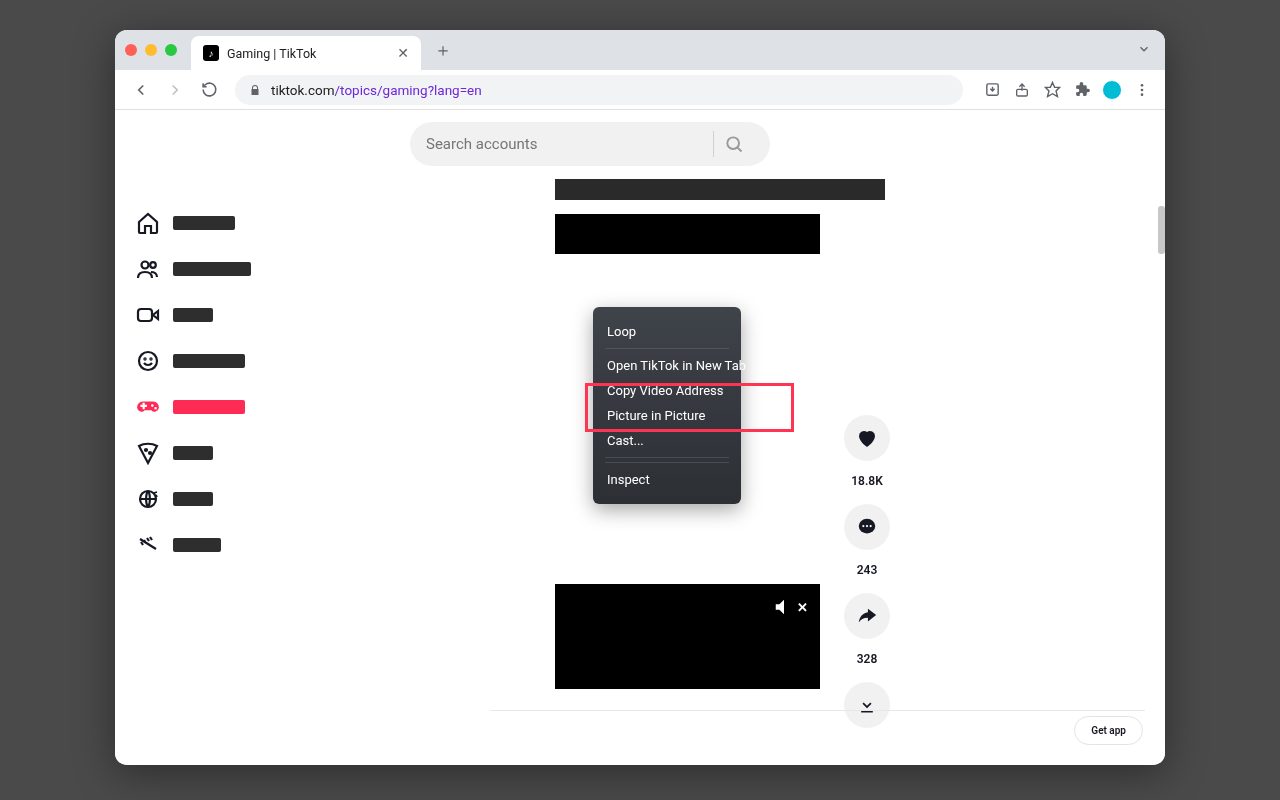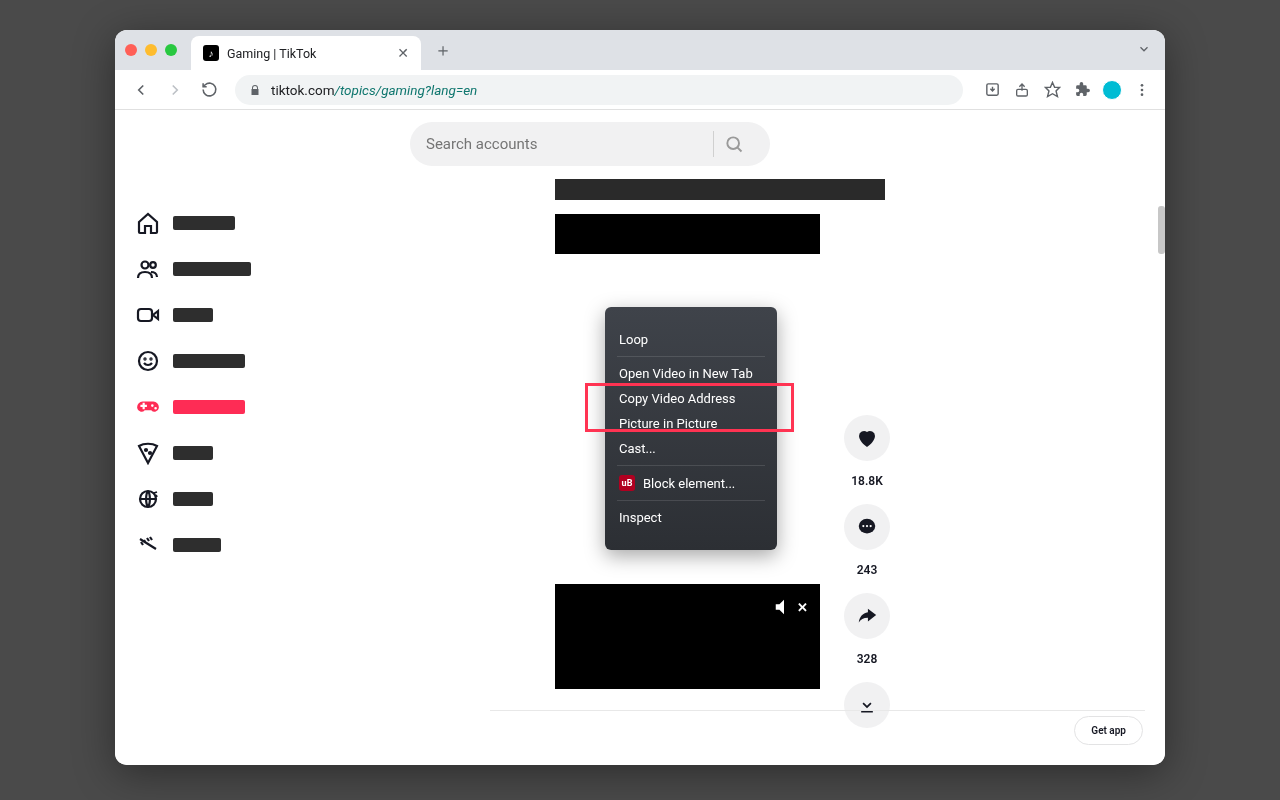--- a/index.html
+++ b/index.html
@@ -87,21 +87,21 @@
     display: flex;
     align-items: center;
     padding: 0 14px;
     font-size: 13.5px;
     color: #202124;
     gap: 10px;
     margin: 0 6px;
   }
   .address-bar .lock { color:#5f6368; font-size:12px;}
   .url-host { color:#202124; }
-  .url-path { color:#0f766e;font-style:italic; }
+  .url-path { color:#6d28d9; }
   .toolbar-right { display:flex; align-items:center; gap:8px; margin-left:6px;}
   .toolbar-right .icon { width:22px; height:22px; display:flex; align-items:center; justify-content:center; color:#5f6368; font-size:16px; cursor:pointer;}
   .ext-icon {
     width:20px; height:20px; border-radius:50%; background:#00bcd4; border:1px solid #fff;
   }
   .content-area {
     flex: 1;
     background: #fff;
     position: relative;
     overflow: hidden;
@@ -172,26 +172,26 @@
     display:flex; flex-direction:column; align-items:center; gap:6px;
   }
   .action-btn {
     width: 46px; height: 46px; border-radius: 50%; background:#f1f1f2;
     display:flex; align-items:center; justify-content:center; color:#161823;
     cursor:pointer;
   }
   .action-count { font-size:12px; color:#161823; font-weight:600; margin-bottom:10px;margin-top:7px;}
   .context-menu {
     position: absolute;
-    left: 490px;
+    left: 478px;
     top: 197px;
-    width: 172px;
+    width: 148px;
     background: linear-gradient(180deg, #3f434a 0%, #2c2f34 100%);
     border-radius: 6px;
-    padding: 20px 0;
+    padding: 12px 0;
     font-size: 13px;
     color: #fff;
     box-shadow: 0 6px 20px rgba(0,0,0,0.35);
   }
   .cm-item {
     padding: 5px 14px;
     cursor: pointer;
     white-space: nowrap;
     display:flex; align-items:center; gap:8px;
   }
@@ -461,36 +461,32 @@
           </svg>
       </div>
     </div>
 
     <div class="context-menu" id="ctxmenu">
         <div class="cm-item">
           <span>Loop</span>
         </div>
         <div class="cm-sep"></div>
         <div class="cm-item">
-          <span>Open Video in New Tab</span>
+          <span>Open TikTok in New Tab</span>
         </div>
         <div class="cm-item">
           <span>Copy Video Address</span>
         </div>
         <div class="cm-item">
           <span>Picture in Picture</span>
         </div>
         <div class="cm-item">
           <span>Cast...</span>
         </div>
         <div class="cm-sep"></div>
-        <div class="cm-item">
-          <div class="ub-badge">uB</div>
-          <span>Block element...</span>
-        </div>
         <div class="cm-sep"></div>
         <div class="cm-item">
           <span>Inspect</span>
         </div>
       </div>
 
     <div class="highlight-box"></div>
 
     <div class="bottom-rule"></div>
 

